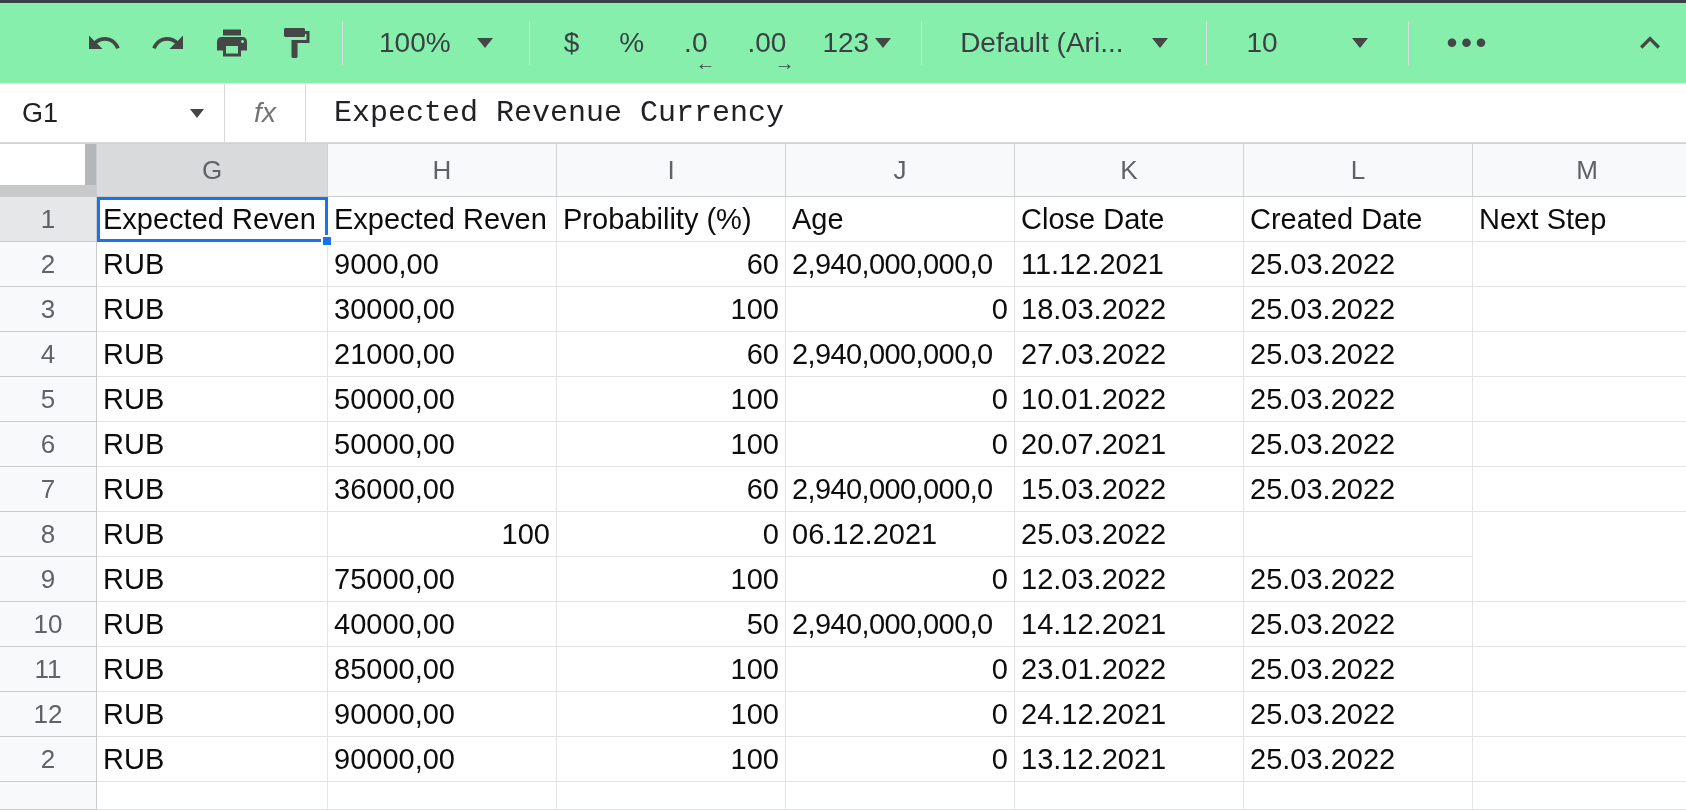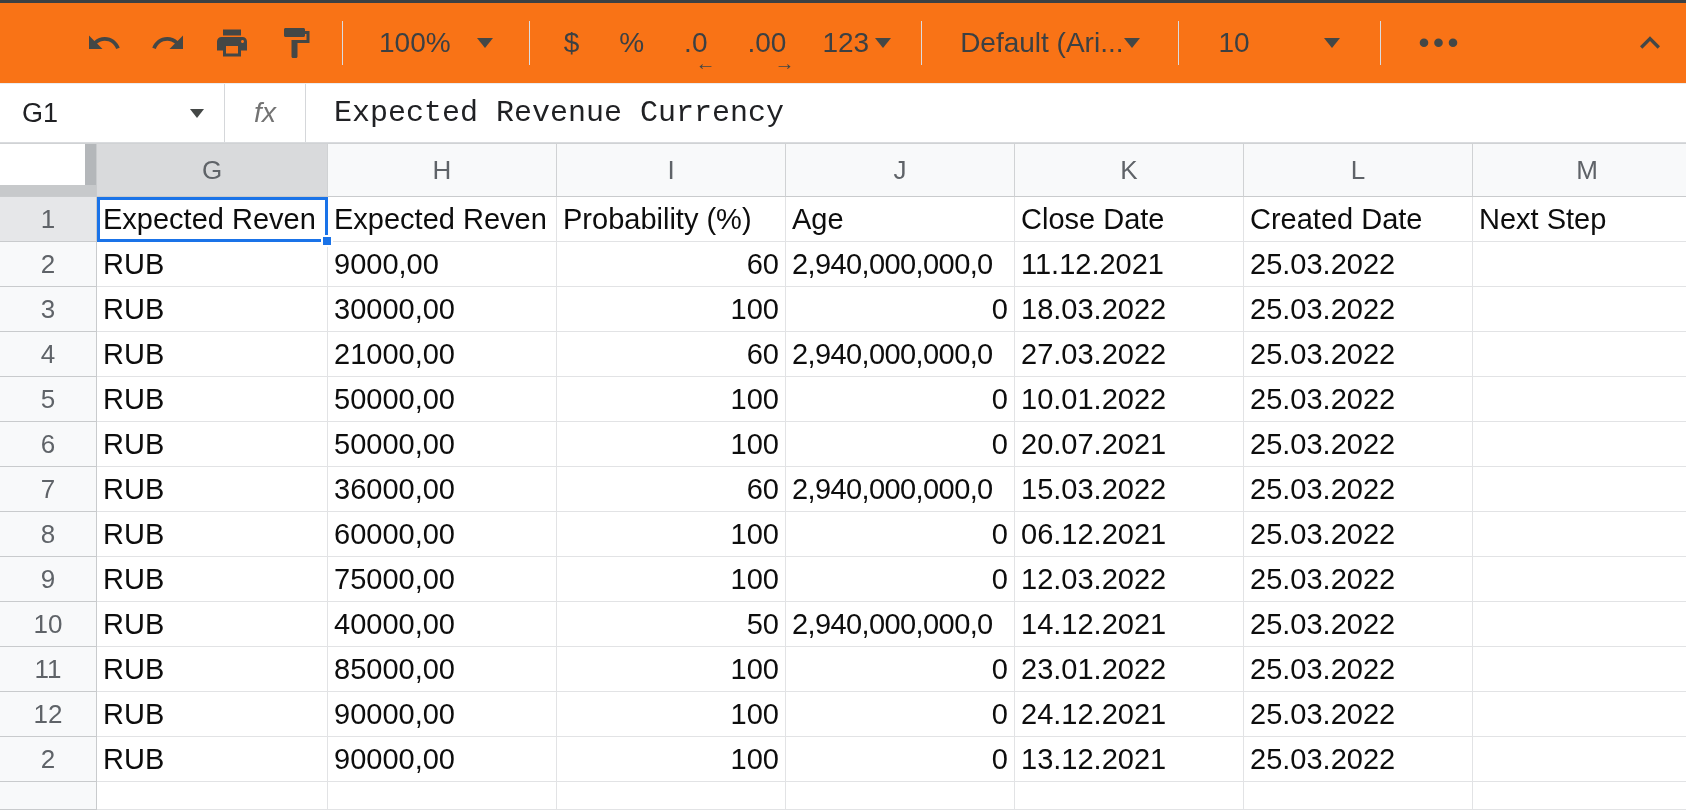--- a/index.html
+++ b/index.html
@@ -1,36 +1,36 @@
 <!DOCTYPE html>
 <html style="--sel: #1a73e8; --hdr-sel: #d9dadc; --rowhdr-sel: #e6e7e9;"><head>
 <meta charset="utf-8">
 <style>
   * { margin:0; padding:0; box-sizing:border-box; }
   html,body { width:1686px; height:810px; overflow:hidden; background:#fff;
     font-family:"Liberation Sans","DejaVu Sans",sans-serif; }
   .top-edge { height:3px; background:#3c4043; }
 
   
-  .toolbar { height:81px; background:#f97316; border-bottom:1px solid #ebedef;
+  .toolbar { height:81px; background:#86efac; border-bottom:1px solid #ebedef;
     display:flex; align-items:center; color:#444746; }
   .tb-btn { display:flex; align-items:center; justify-content:center; border:none;
     background:transparent; color:#3c4043; cursor:pointer; padding:0; }
   .tb-btn svg { display:block; }
   .tb-icon-btn { width:38px; height:38px; margin:0 13px; }
   .tb-sep { width:1px; height:44px; background:#dadce0; margin:0 14px; flex:0 0 auto; }
   .tb-text { font-size:28px; color:#3c4043; }
   .caret { width:0; height:0; border-left:8px solid transparent; border-right:8px solid transparent;
     border-top:10px solid #444746; display:inline-block; }
   .zoom-ctl { display:flex; align-items:center; gap:26px; margin:0 22px; cursor:pointer; }
   .fmt-btn { margin:0 20px; position:relative; font-size:28px; }
   .dec-wrap { position:relative; display:inline-block; }
   .dec-arrow { position:absolute; font-size:20px; bottom:-16px; right:-8px; color:#444746; }
   .numfmt { display:flex; align-items:center; gap:6px; margin:16px 16px; cursor:pointer; }
-  .font-ctl { display:flex; align-items:center; margin:0 24px; cursor:pointer; }
+  .font-ctl { display:flex; align-items:center; gap:28px; margin:0 24px; cursor:pointer; }
   .size-ctl { display:flex; align-items:center; gap:74px; margin:0 26px; cursor:pointer; }
   .more-dots { font-size:30px; letter-spacing:4px; color:#444746; font-weight:bold; margin:0 24px; }
   .collapse { margin-left:auto; margin-right:14px; width:44px; height:44px; }
 
   
   .formula-bar { height:59px; background:#fff; border-bottom:1px solid #d9dbde;
     display:flex; align-items:stretch; }
   .name-box { width:224px; display:flex; align-items:center; justify-content:space-between;
     padding:0 20px 0 22px; cursor:pointer;gap:48px; }
   .name-box-text { font-size:27px; color:#202124; }
@@ -260,21 +260,20 @@
         <div class="cell w">36000,00</div>
         <div class="cell w num">60</div>
         <div class="cell w tight">2,940,000,000,0</div>
         <div class="cell w">15.03.2022</div>
         <div class="cell w">25.03.2022</div>
         <div class="cell w"></div>
       </div>
       <div class="row">
         <div class="row-h">8</div>
         <div class="cell w-g">RUB</div>
-        <div class="cell w">60000,00</div>
         <div class="cell w num">100</div>
         <div class="cell w num">0</div>
         <div class="cell w">06.12.2021</div>
         <div class="cell w">25.03.2022</div>
         <div class="cell w"></div>
       </div>
       <div class="row">
         <div class="row-h">9</div>
         <div class="cell w-g">RUB</div>
         <div class="cell w">75000,00</div>

